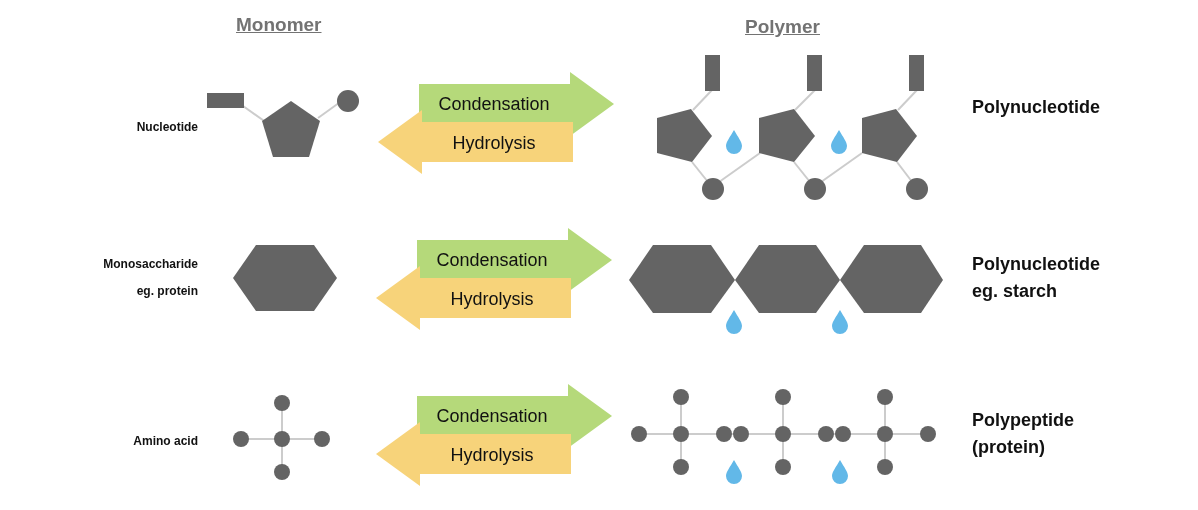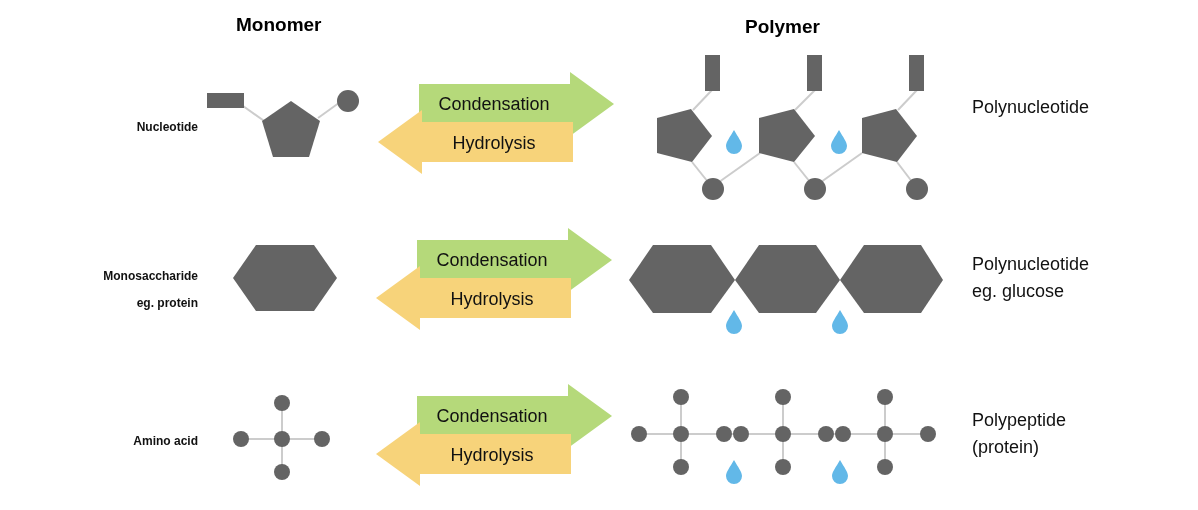--- a/index.html
+++ b/index.html
@@ -1,46 +1,46 @@
 <!DOCTYPE html>
 <html><head>
 <meta charset="utf-8">
 <style>
   html, body { margin: 0; padding: 0; background: #ffffff; }
   body { width: 1198px; height: 510px; position: relative; overflow: hidden;
          font-family: "Liberation Sans", "DejaVu Sans", sans-serif; }
-  .hdr { position: absolute; font-weight: bold; font-size: 19px; color: #000000; }
+  .hdr { position: absolute; font-weight: bold; font-size: 19px; text-decoration: underline; color: #737373; }
   .lbl-left { position: absolute; font-weight: bold; font-size: 12px; color: #111; text-align: right; line-height: 27px; }
-  .lbl-right { position: absolute; font-weight: normal; font-size: 18px; color: #111; text-align: left; line-height: 27px; }
+  .lbl-right { position: absolute; font-weight: bold; font-size: 18px; color: #111; text-align: left; line-height: 27px; }
   .arrow-text { font-size: 18px; fill: #111; font-family: "Liberation Sans", "DejaVu Sans", sans-serif; }
   svg.diagram { position: absolute; left: 0; top: 0; }
 </style>
 </head>
 <body>
 
 <div class="hdr" style="left:236px; top:14px;">Monomer</div>
 <div class="hdr" style="left:745px; top:16px;">Polymer</div>
 
 <div class="lbl-left" style="right:1000px; top:114px;">
   <div>Nucleotide</div>
 </div>
-<div class="lbl-left" style="right:1000px; top:251px;margin-top:12px;">
+<div class="lbl-left" style="right:1000px; top:251px;">
   <div>Monosaccharide</div>
   <div>eg. protein</div>
 </div>
 <div class="lbl-left" style="right:1000px; top:428px;">
   <div>Amino acid</div>
 </div>
 
 <div class="lbl-right" style="left:972px; top:94px;">
   <div>Polynucleotide</div>
 </div>
 <div class="lbl-right" style="left:972px; top:251px;">
   <div>Polynucleotide</div>
-  <div>eg. glucose</div>
+  <div>eg. starch</div>
 </div>
 <div class="lbl-right" style="left:972px; top:407px;">
   <div>Polypeptide</div>
   <div>(protein)</div>
 </div>
 
 <svg class="diagram" width="1198" height="510" viewBox="0 0 1198 510">
   <defs>
     <path id="drop" d="M0,-12 C4,-5 8,0 8,4 A8,8 0 0 1 -8,4 C-8,0 -4,-5 0,-12 Z"></path>
   </defs>

